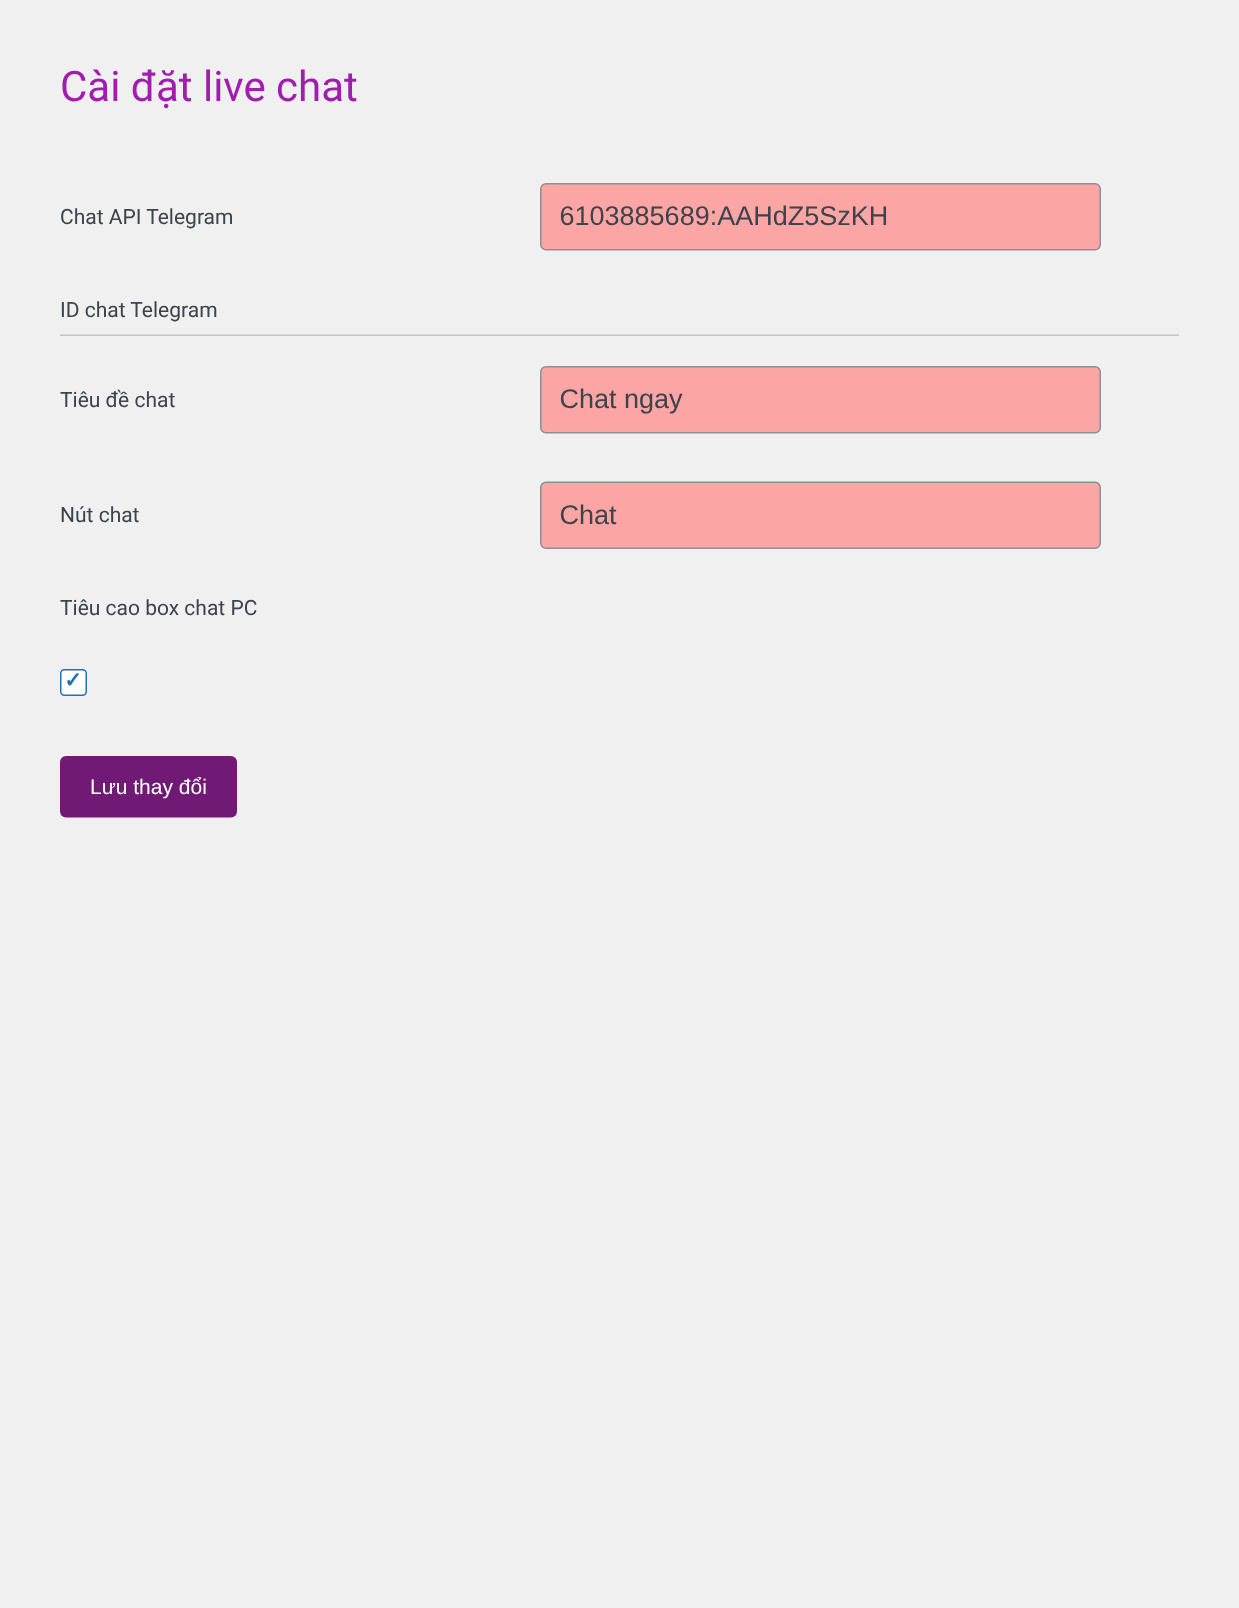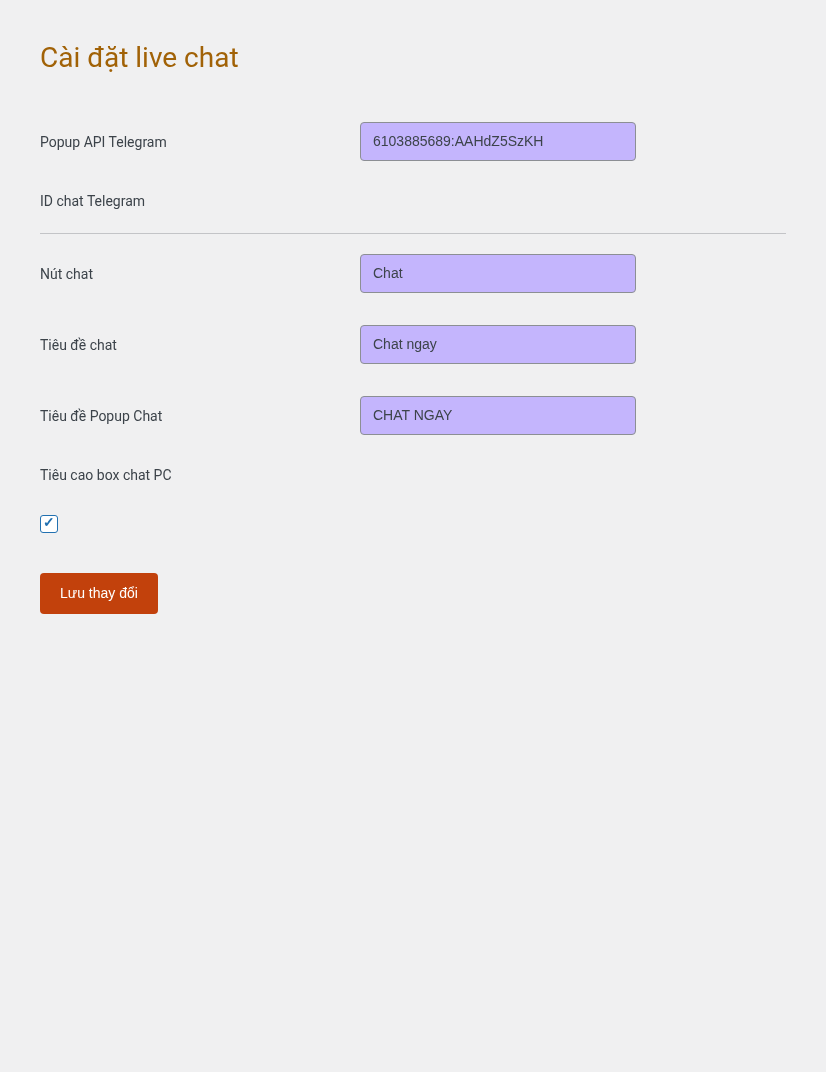--- a/index.html
+++ b/index.html
@@ -18,61 +18,61 @@
     }
 
     .page-container {
       padding: 40px 40px 60px 40px;
       max-width: 826px;
     }
 
     .page-title {
       font-size: 28px;
       font-weight: 400;
-      color: #a16207;
+      color: #a21caf;
       margin-bottom: 30px;
       line-height: 1.3;
     }
 
     .form-table {
       width: 100%;
       border-collapse: collapse;
     }
 
     .form-row {
       display: flex;
       align-items: center;
       padding: 16px 0;
     }
 
     .form-row.has-divider {
       border-bottom: 1px solid #c3c4c7;
-      padding-bottom: 24px;
+      padding-bottom: 8px;
       margin-bottom: 4px;
     }
 
     .form-label {
       flex: 0 0 320px;
       font-size: 14px;
       color: #3c434a;
       font-weight: 400;
       padding-right: 20px;
     }
 
     .form-field {
       flex: 1;
     }
 
     .form-input {
-      width: 276px;
+      width: 374px;
       padding: 8px 12px;
       border: 1px solid #8c8f94;
       border-radius: 4px;
-      background-color: #c4b5fd;
-      font-size: 14px;
+      background-color: #fca5a5;
+      font-size: 18px;
       color: #3c434a;
       line-height: 1.5;
       outline: none;
     }
 
     .checkbox-container {
       display: flex;
       align-items: center;
     }
 
@@ -100,69 +100,63 @@
       left: 2px;
       font-size: 14px;
       color: #2271b1;
       font-weight: bold;
     }
 
     .submit-btn {
       display: inline-block;
       margin-top: 24px;
       padding: 10px 20px;
-      background-color: #c2410c;
+      background-color: #701a75;
       color: #fff;
       border: none;
       border-radius: 4px;
       font-size: 14px;
       font-weight: 500;
       cursor: pointer;
       line-height: 1.5;
     }
   </style>
 </head>
 <body>
 
 <div class="page-container">
   <h1 class="page-title">Cài đặt live chat</h1>
 
   <div class="form-table">
 
     <div class="form-row">
-      <div class="form-label">Popup API Telegram</div>
+      <div class="form-label">Chat API Telegram</div>
       <div class="form-field">
         <input type="text" class="form-input" value="6103885689:AAHdZ5SzKH" style="">
       </div>
     </div>
 
     <div class="form-row has-divider">
       <div class="form-label">ID chat Telegram</div>
     </div>
 
     <div class="form-row">
-      <div class="form-label">Nút chat</div>
-      <div class="form-field">
-        <input type="text" class="form-input" value="Chat" style="">
-      </div>
-    </div>
-
-    <div class="form-row">
       <div class="form-label">Tiêu đề chat</div>
       <div class="form-field">
         <input type="text" class="form-input" value="Chat ngay" style="">
       </div>
     </div>
 
     <div class="form-row">
-      <div class="form-label">Tiêu đề Popup Chat</div>
+      <div class="form-label">Nút chat</div>
       <div class="form-field">
-        <input type="text" class="form-input" value="CHAT NGAY" style="">
+        <input type="text" class="form-input" value="Chat" style="">
       </div>
     </div>
+
 
     <div class="form-row">
       <div class="form-label">Tiêu cao box chat PC</div>
     </div>
 
 
     <div class="form-row">
       <div class="form-field">
         <div class="checkbox-container">
           <input type="checkbox" class="form-checkbox" checked="" style="">

